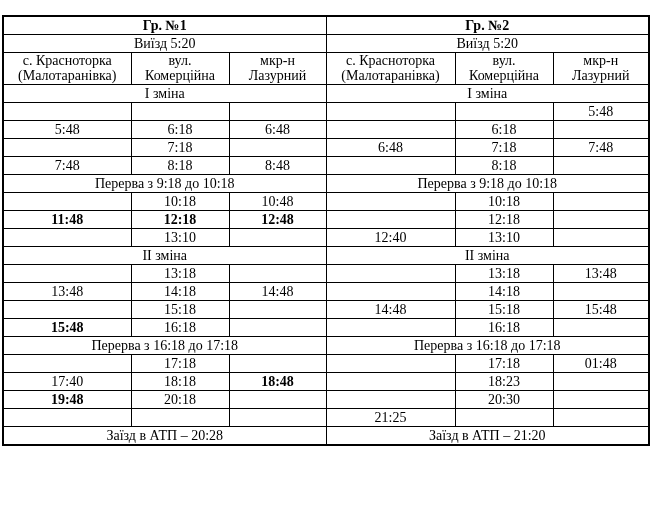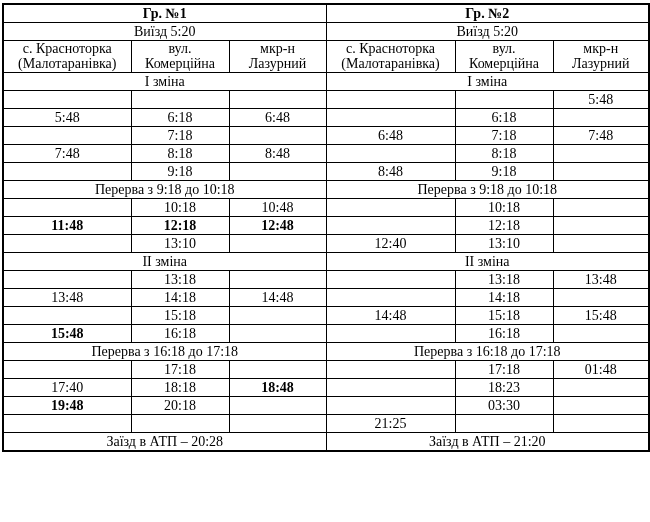--- a/index.html
+++ b/index.html
@@ -7,20 +7,21 @@
     padding: 0;
     background: #ffffff;
     width: 650px;
     height: 522px;
     overflow: hidden;
     font-family: "Liberation Serif", "DejaVu Serif", serif;
     color: #000;
   }
   .sheet {
     padding: 3px 2px 0 2px;
+    margin-top: 12px;
   }
   table.timetable {
     width: 646px;
     border-collapse: collapse;
     table-layout: fixed;
     border: 2px solid #000;
   }
   table.timetable td {
     border: 1px solid #000;
     text-align: center;
@@ -137,28 +138,20 @@
         </tr>
         <tr>
           <td>7:48</td>
           <td>8:18</td>
           <td>8:48</td>
           <td></td>
           <td>8:18</td>
           <td></td>
         </tr>
         <tr>
-          <td></td>
-          <td>9:18</td>
-          <td></td>
-          <td>8:48</td>
-          <td>9:18</td>
-          <td></td>
-        </tr>
-        <tr>
           <td colspan="3" class="span-cell">Перерва з 9:18 до 10:18</td>
           <td colspan="3" class="span-cell">Перерва з 9:18 до 10:18</td>
         </tr>
         <tr>
           <td></td>
           <td>10:18</td>
           <td>10:48</td>
           <td></td>
           <td>10:18</td>
           <td></td>
@@ -233,21 +226,21 @@
           <td class="bold">18:48</td>
           <td></td>
           <td>18:23</td>
           <td></td>
         </tr>
         <tr>
           <td class="bold">19:48</td>
           <td>20:18</td>
           <td></td>
           <td></td>
-          <td>03:30</td>
+          <td>20:30</td>
           <td></td>
         </tr>
         <tr>
           <td></td>
           <td></td>
           <td></td>
           <td>21:25</td>
           <td></td>
           <td></td>
         </tr>

